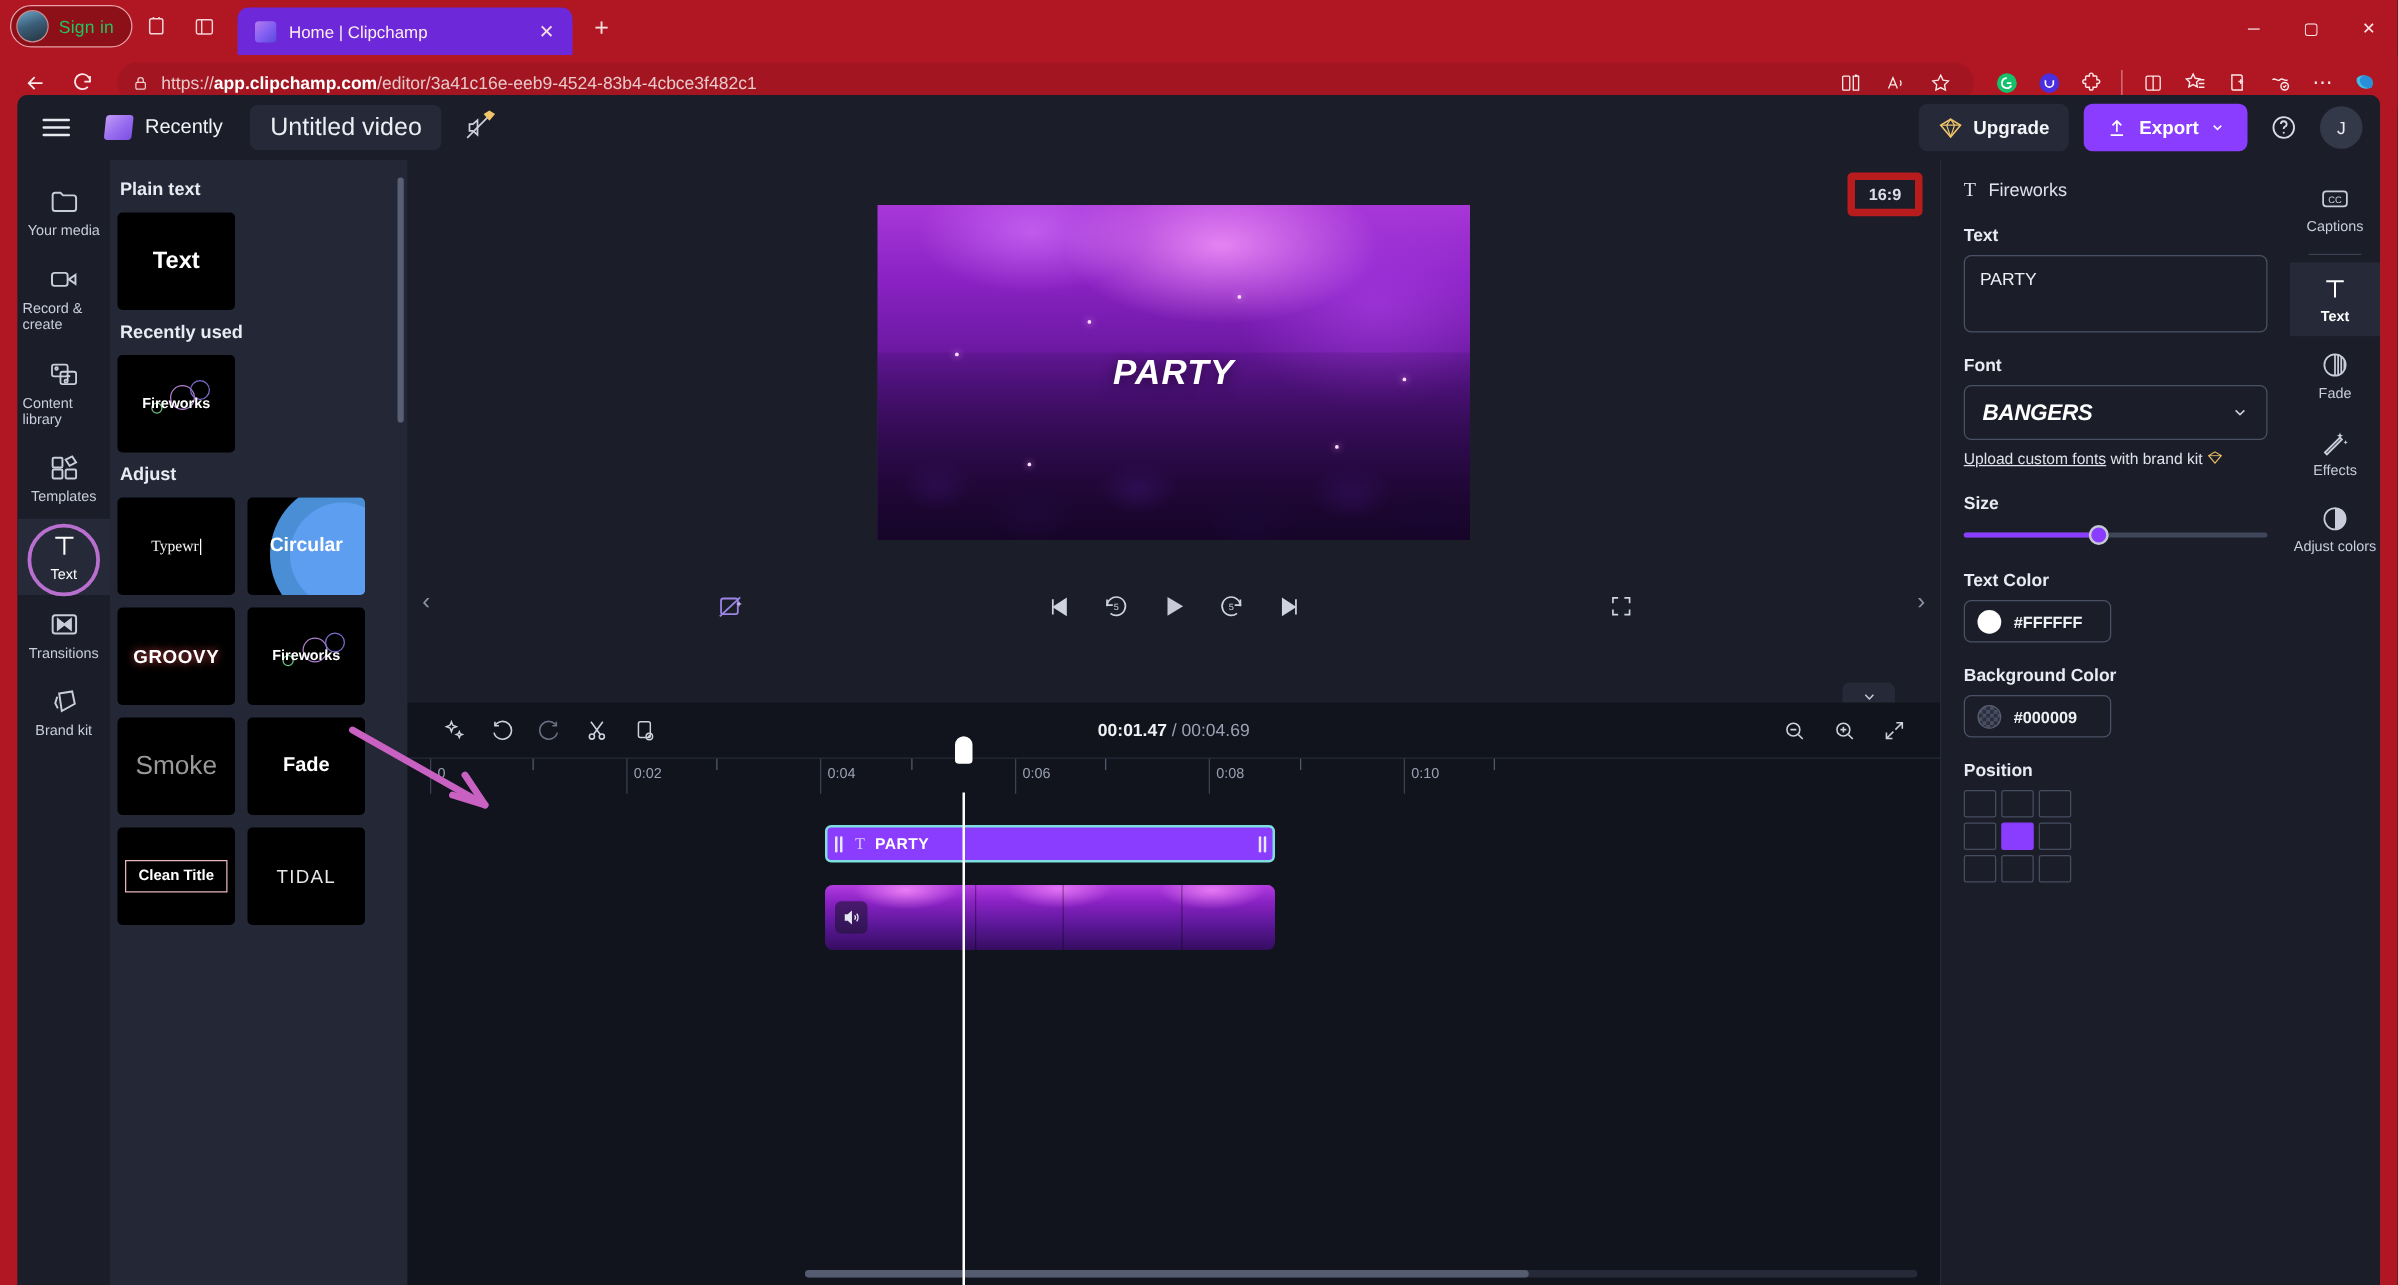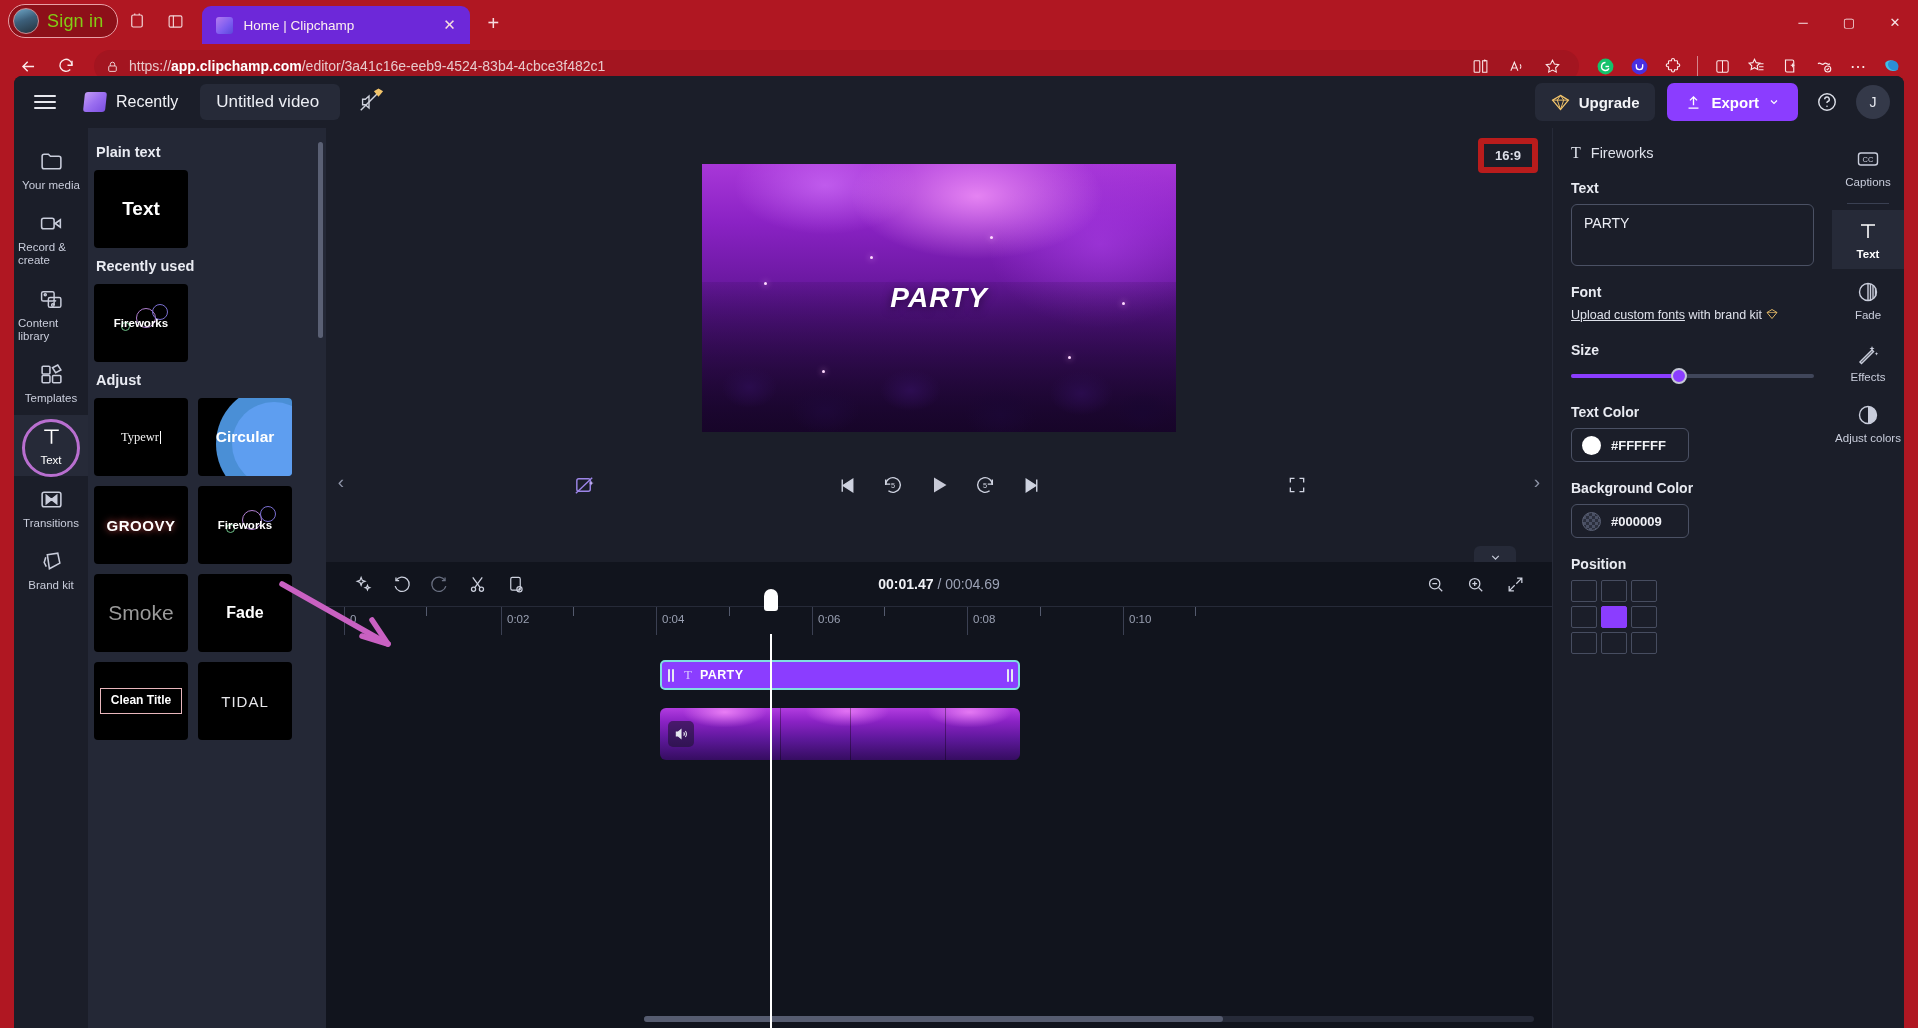--- a/index.html
+++ b/index.html
@@ -21,21 +21,21 @@
     margin-left: 8px; margin-bottom: 6px;
     height: 34px; display: flex; align-items: center; gap: 8px;
     border: 1px solid #e8a0a6; border-radius: 18px;
     padding: 0 14px 0 4px; background: #8d1019;
   }
   .signin-avatar {
     width: 26px; height: 26px; border-radius: 50%;
     background: linear-gradient(160deg,#6fa8c9 0%,#3c5f7a 45%,#24323c 100%);
     border: 1px solid #c98d93;
   }
-  .signin-text { color: #84cc16; font-size: 18px; letter-spacing: .2px; }
+  .signin-text { color: #22c55e; font-size: 14px; letter-spacing: .2px; }
 
   .chrome-ico {
     width: 38px; height: 34px; margin-bottom: 6px;
     display: flex; align-items: center; justify-content: center;
     color: #f3d7d9;
   }
   .tab {
     margin-left: 8px; margin-bottom: 0;
     height: 38px; width: 268px; border-radius: 9px 9px 0 0;
     background: #6d28d9;
@@ -95,21 +95,21 @@
   .brand-logo {
     width: 22px; height: 20px; border-radius: 3px;
     background: linear-gradient(135deg,#c39bf5 0%,#9a6ef0 50%,#7b4fe0 100%);
     transform: skewX(-6deg);
   }
   .brand-name { color: #f2f3f7; font-size: 16px; }
   .proj-name {
     margin-left: 10px; height: 36px; min-width: 140px;
     background: #262a38; border-radius: 6px;
     display: flex; align-items: center; padding: 0 16px;
-    color: #eceef4; font-size: 17px;
+    color: #eceef4; font-size: 20px;
   }
   .noaudio-ico { width: 34px; height: 34px; display: flex; align-items: center; justify-content: center; position: relative; color: #cfd2dd; }
   .hdr-right { margin-left: auto; display: flex; align-items: center; gap: 12px; }
   .upgrade-btn {
     height: 38px; background: #262a38; border-radius: 7px;
     display: flex; align-items: center; gap: 9px; padding: 0 16px;
     color: #f3f4f8; font-size: 15px; font-weight: 600;
   }
   .export-btn {
     height: 38px; background: #8b3dff; border-radius: 7px;
@@ -865,20 +865,28 @@
       <div class="props">
         <div class="props-title">
           <span class="ti">T</span>
           <span>Fireworks</span>
         </div>
 
         <div class="field-label">Text</div>
         <div class="textarea">PARTY</div>
 
         <div class="field-label">Font</div>
+        <div class="select">
+          <span class="select-val">BANGERS</span>
+          <span class="select-chev">
+            <svg width="14" height="14" viewBox="0 0 24 24" fill="none" stroke="currentColor" stroke-width="2.2">
+                <path d="m6 9 6 6 6-6"></path>
+              </svg>
+          </span>
+        </div>
         <div class="upload-line">
           <u>Upload custom fonts</u><span> with brand kit </span><svg width="12" height="12" viewBox="0 0 24 24" style="display:inline-block;vertical-align:-1px">
               <path d="M12 3 22 9l-10 12L2 9z" fill="none" stroke="#f2c46a" stroke-width="1.8"></path>
               <path d="M2 9h20" stroke="#f2c46a" stroke-width="1.3"></path>
             </svg>
         </div>
 
         <div class="field-label">Size</div>
         <div class="slider">
           <div class="slider-track"></div>

